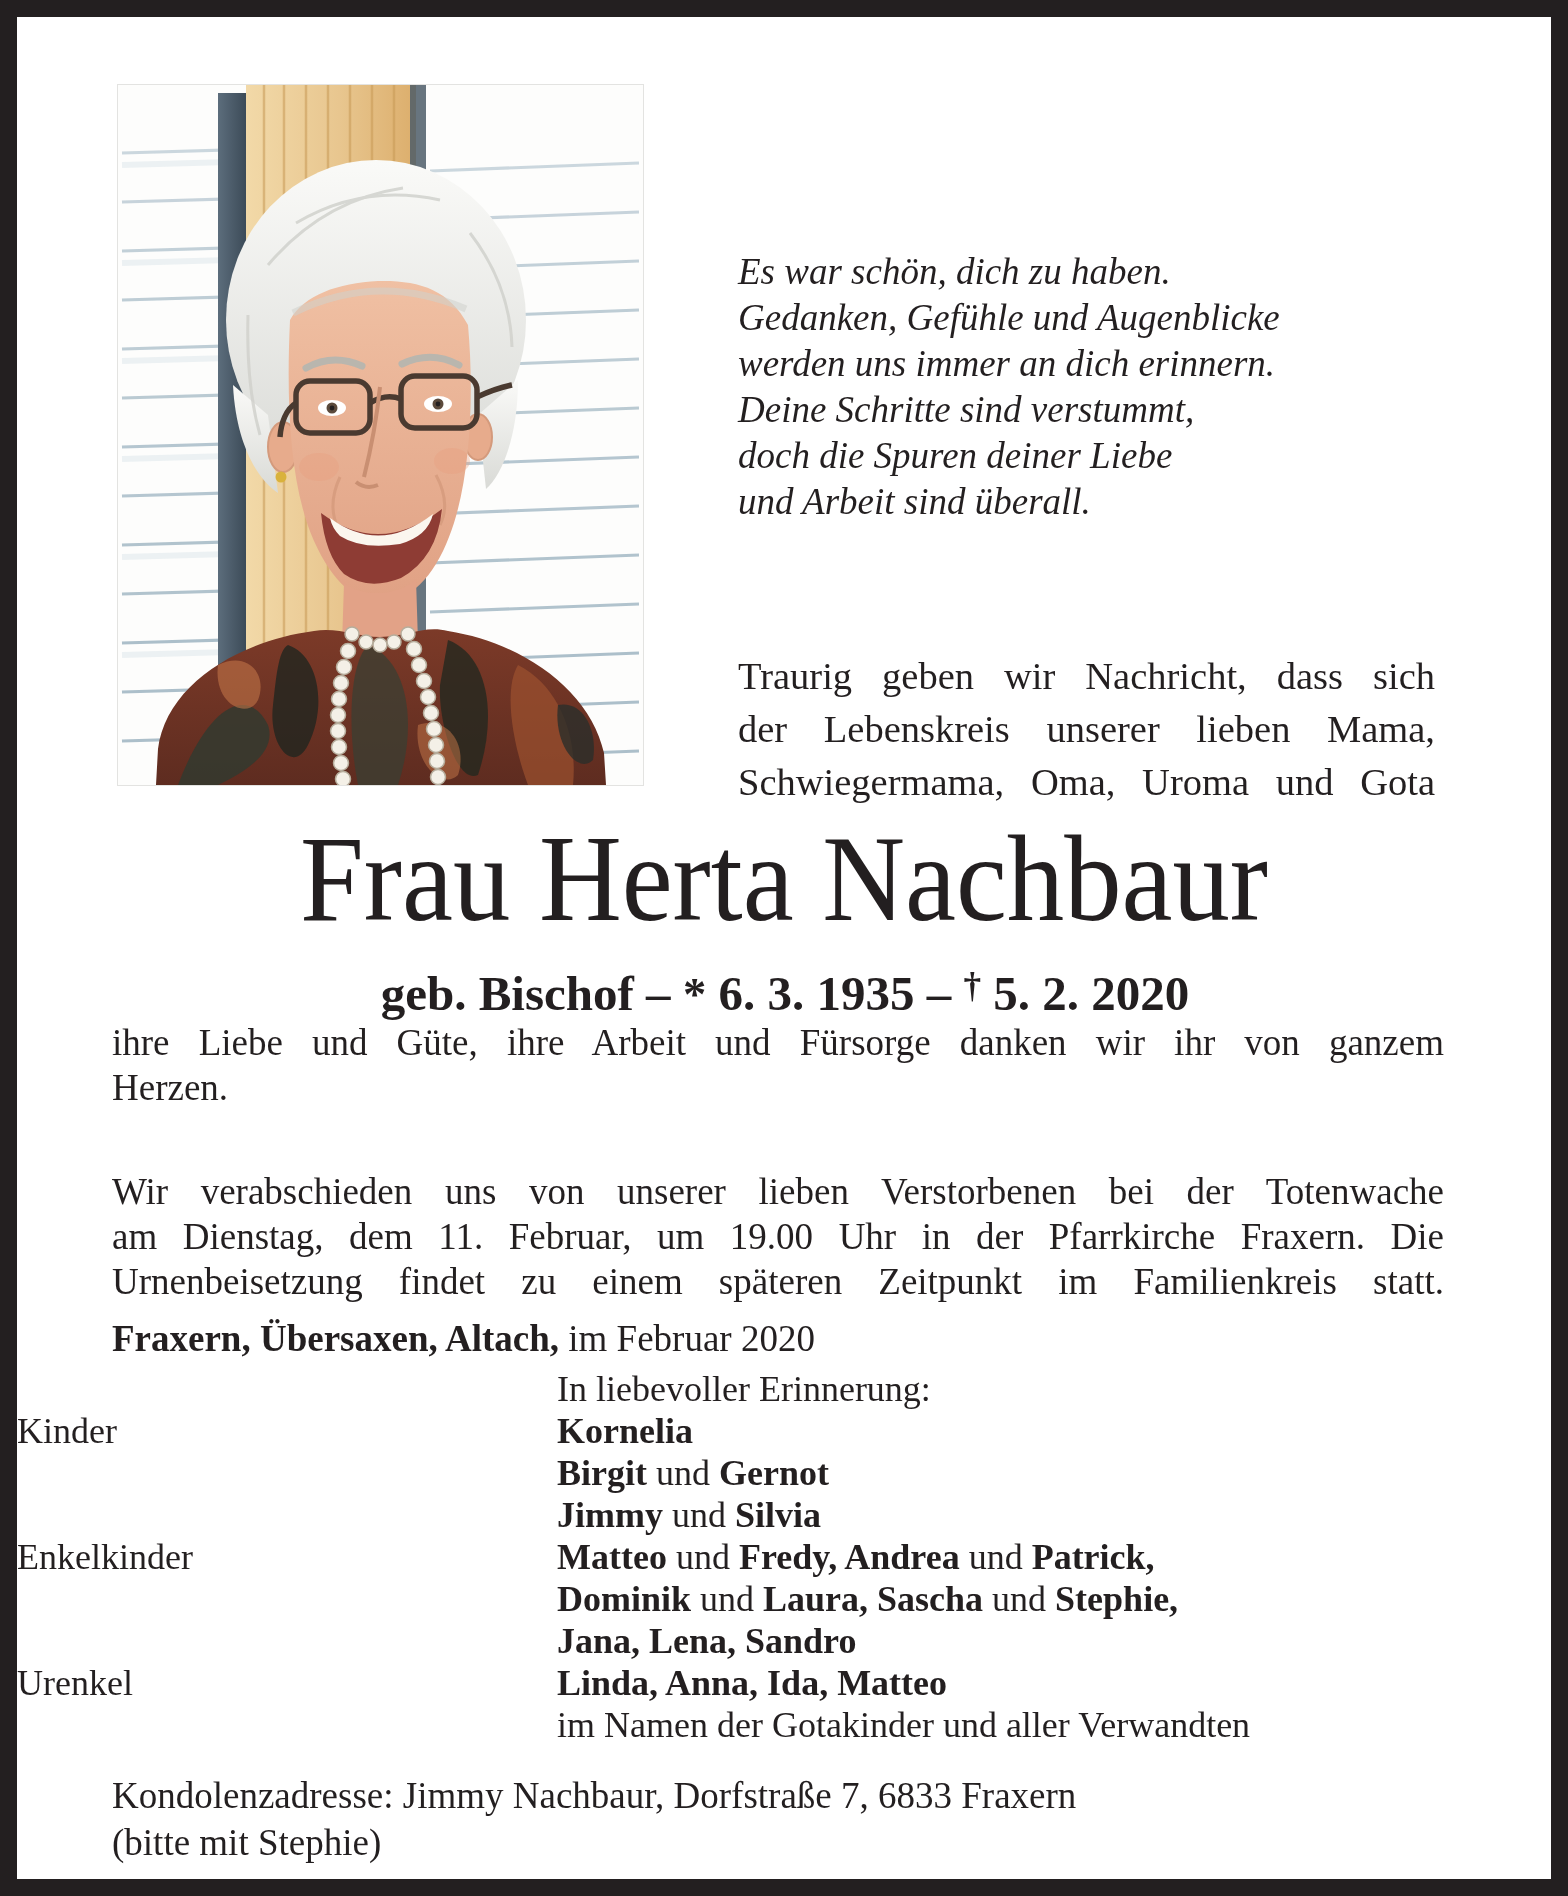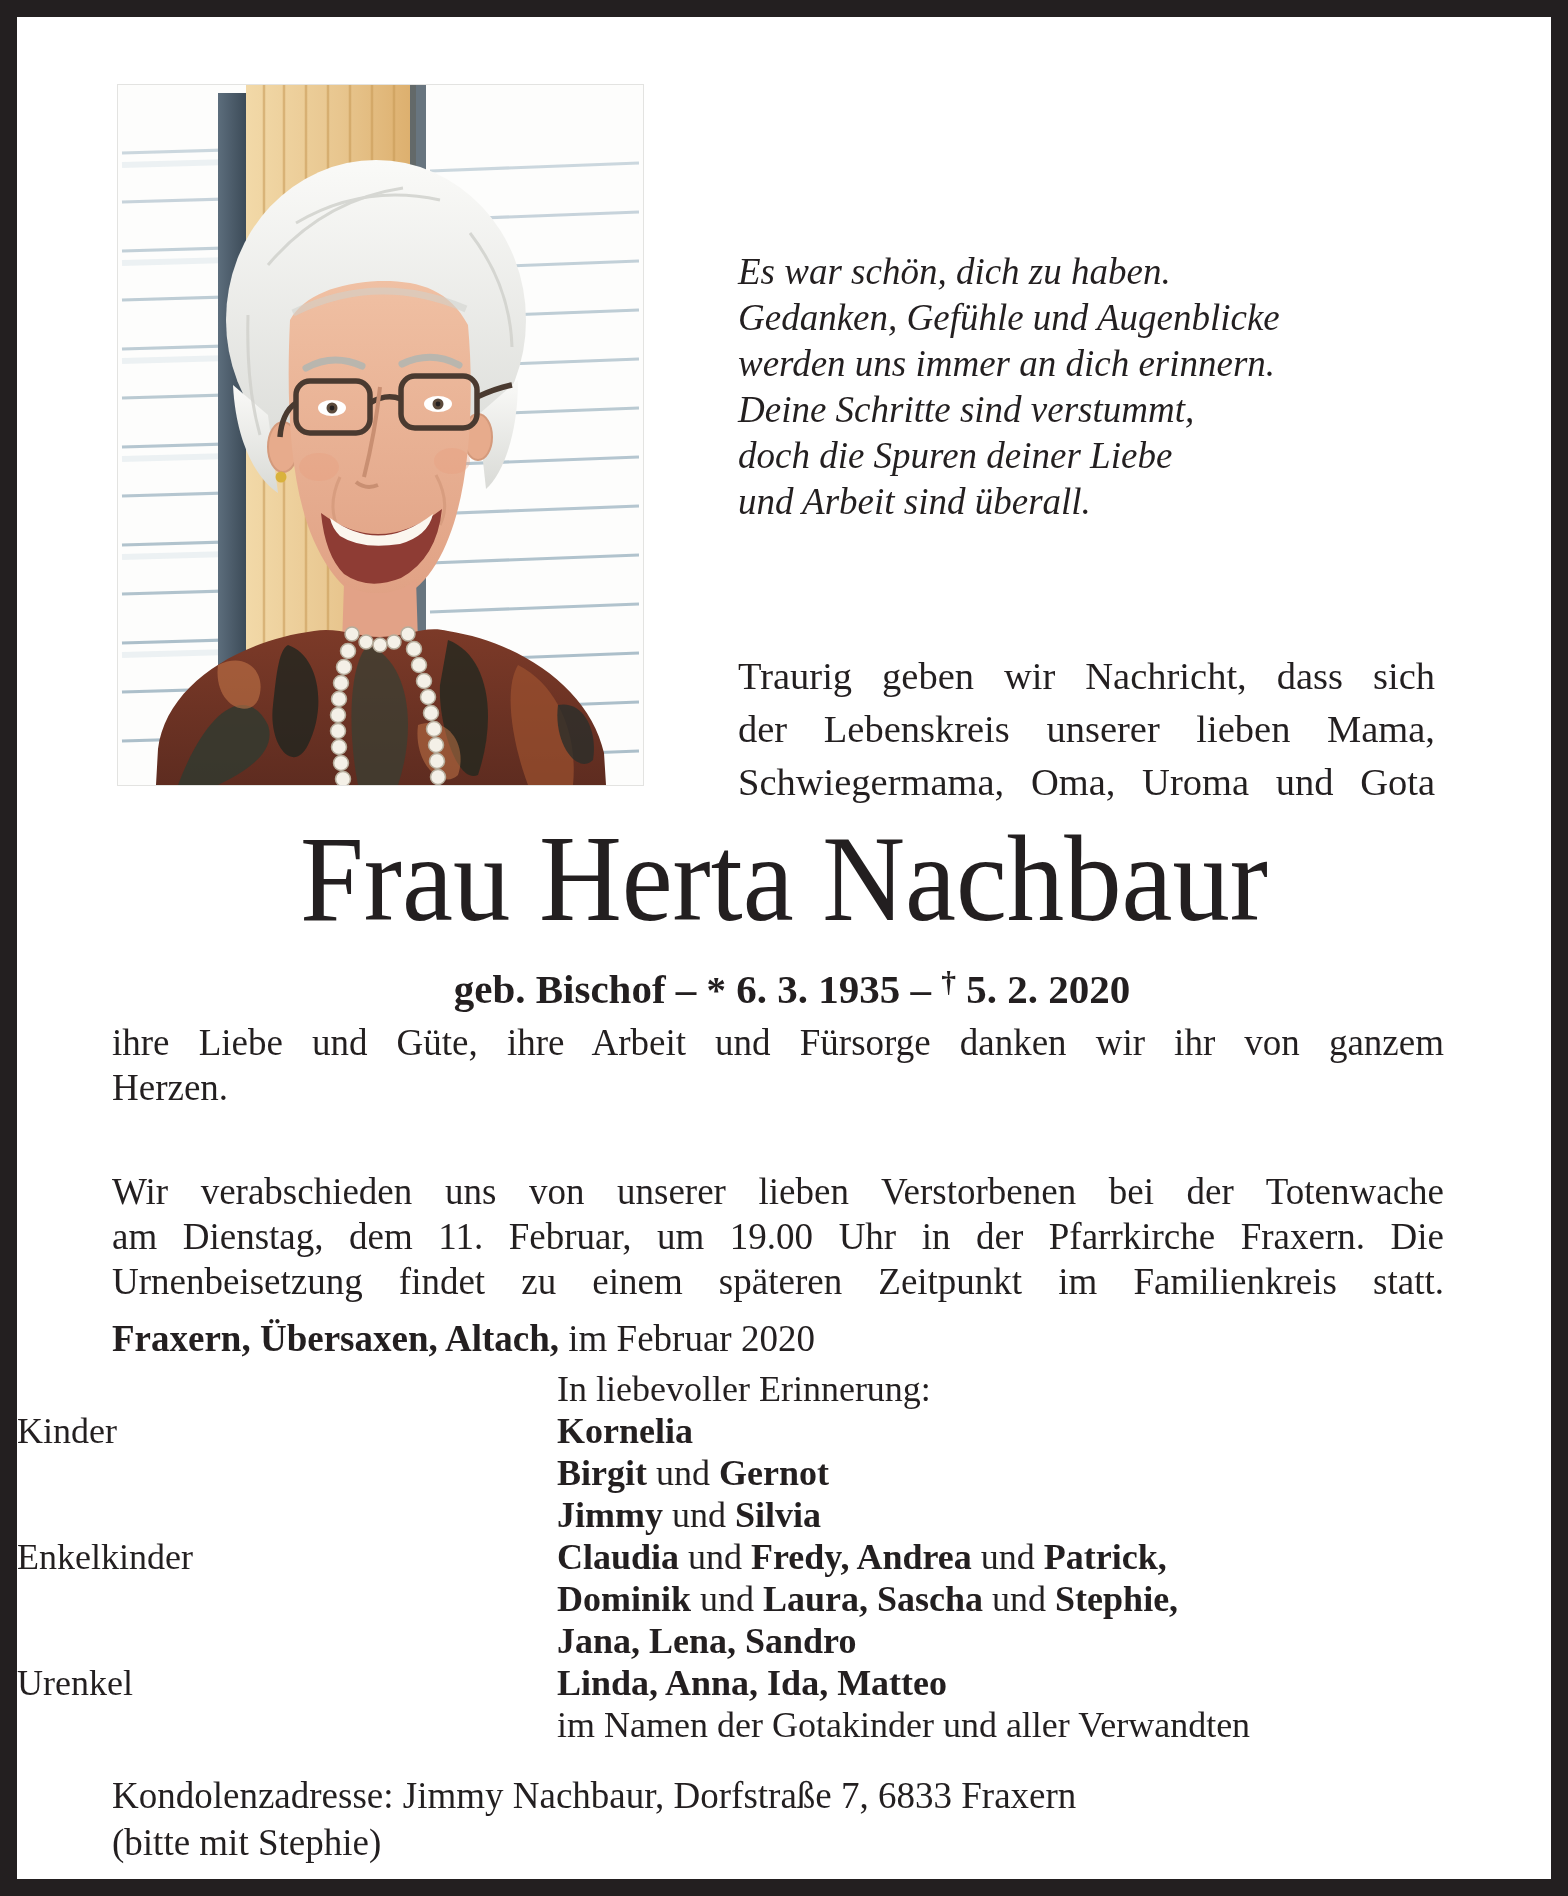--- a/index.html
+++ b/index.html
@@ -22,22 +22,22 @@
           font-style:italic; font-size:37px; line-height:46px; }
 
   .announce { left:721px; top:633px; width:697px;
               font-size:38.5px; line-height:53px; }
   .announce .jline { text-align:justify; text-align-last:justify; }
 
   .title-line { left:0; top:795px; width:100%; text-align:center;
                 font-size:122px; line-height:1.1; white-space:nowrap;
                 transform:scaleX(0.94); transform-origin:center; }
 
-  .subtitle { left:8px; top:948px; width:100%; text-align:center;
-              font-weight:bold; font-size:41px; }
+  .subtitle { left:1px; top:948px; width:100%; text-align:center;
+              font-weight:bold; font-size:49px; }
   .subtitle .sym-star  { font-size:0.95em; }
   .subtitle .sym-cross { font-size:0.72em; vertical-align:0.38em; }
 
   .bodypara { left:95px; width:1332px; font-size:37px; line-height:45px; }
   .p1 { top:1003px; }
   .p2 { top:1152px; }
   .bodypara .jline { text-align:justify; text-align-last:justify; }
   .bodypara .jend  { text-align:justify; text-align-last:left; }
 
   .dateline { left:95px; top:1300px; width:1332px; font-size:37px; }
@@ -285,21 +285,21 @@
       <div class="rem-row">
         <span class="rem-label"></span>
         <span class="rem-value"><span class="b">Birgit</span><span> und </span><span class="b">Gernot</span></span>
       </div>
       <div class="rem-row">
         <span class="rem-label"></span>
         <span class="rem-value"><span class="b">Jimmy</span><span> und </span><span class="b">Silvia</span></span>
       </div>
       <div class="rem-row">
         <span class="rem-label">Enkelkinder</span>
-        <span class="rem-value"><span class="b">Claudia</span><span> und </span><span class="b">Fredy, Andrea</span><span> und </span><span class="b">Patrick,</span></span>
+        <span class="rem-value"><span class="b">Matteo</span><span> und </span><span class="b">Fredy, Andrea</span><span> und </span><span class="b">Patrick,</span></span>
       </div>
       <div class="rem-row">
         <span class="rem-label"></span>
         <span class="rem-value"><span class="b">Dominik</span><span> und </span><span class="b">Laura, Sascha</span><span> und </span><span class="b">Stephie,</span></span>
       </div>
       <div class="rem-row">
         <span class="rem-label"></span>
         <span class="rem-value"><span class="b">Jana, Lena, Sandro</span></span>
       </div>
       <div class="rem-row">

